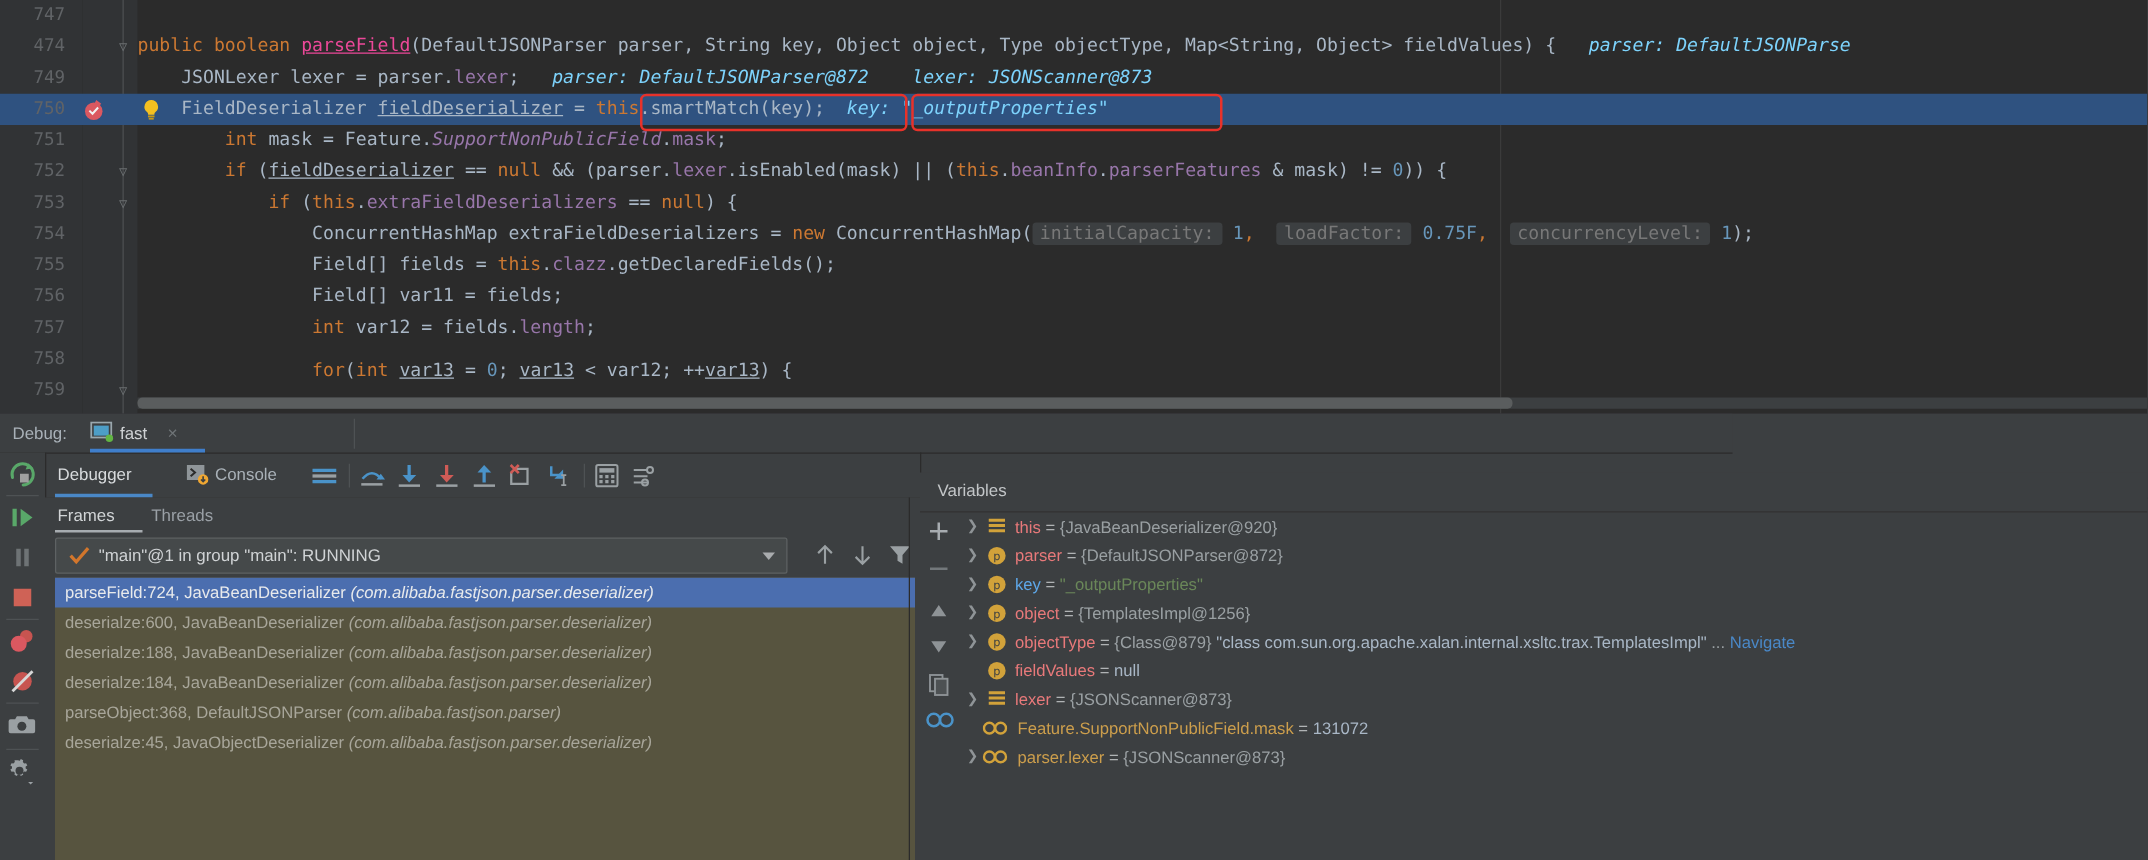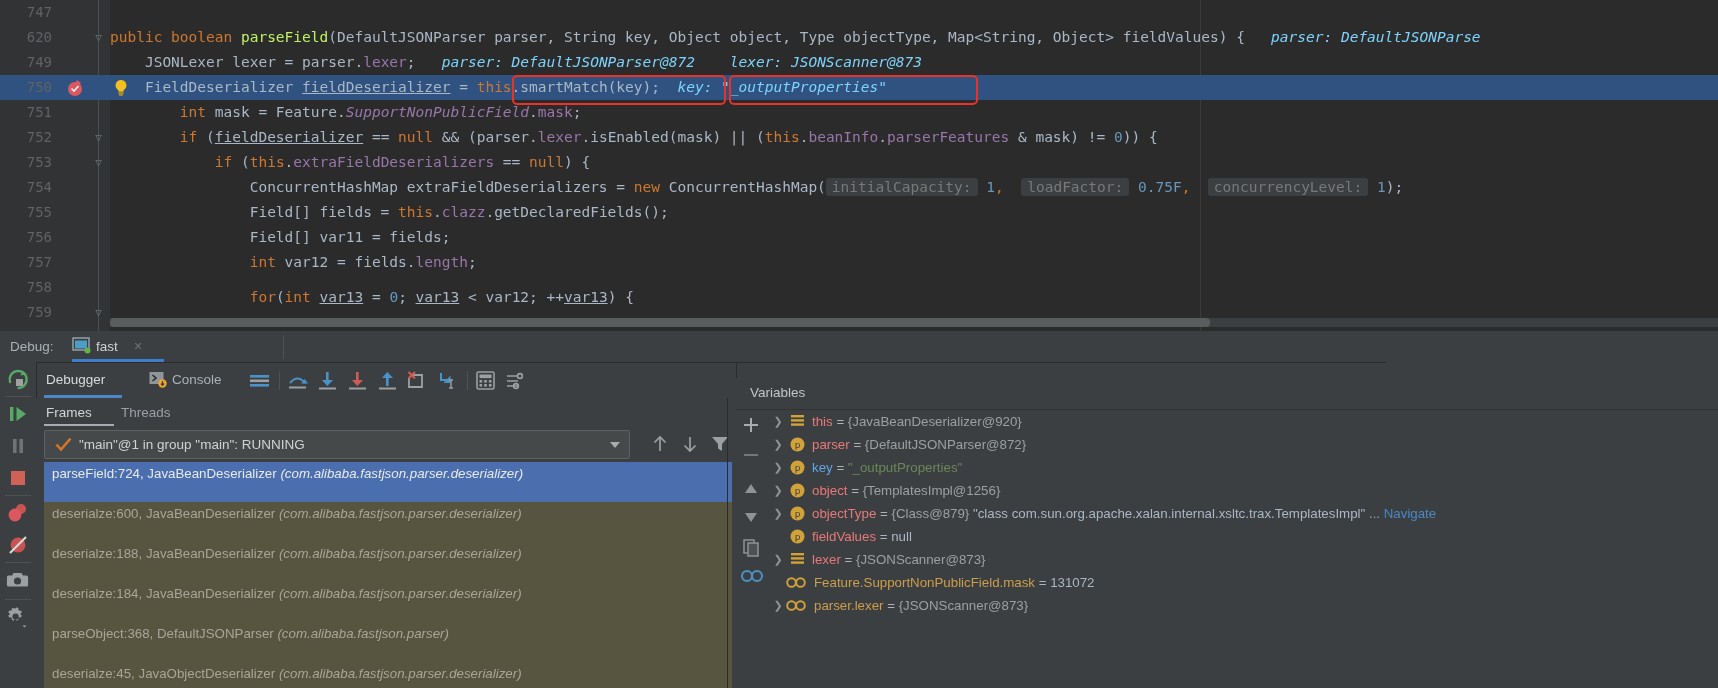--- a/index.html
+++ b/index.html
@@ -19,21 +19,21 @@
   .margin-guide{position:absolute;left:1200px;top:0;width:1px;height:331px;background:#3b3b3b;}
   .lnum{position:absolute;left:0;width:52px;text-align:right;color:#606366;
         font-family:"DejaVu Sans Mono","Liberation Mono",monospace;font-size:14px;
         height:25px;line-height:25px;}
   .row{position:absolute;left:0;right:0;height:25px;}
   .rowhl{background:#2f5280;}
   .codetext{position:absolute;left:110px;height:25px;line-height:25px;white-space:pre;
         font-family:"DejaVu Sans Mono","Liberation Mono",monospace;font-size:14.5px;color:#a9b7c6;}
 
   .kw{color:#cc7832;}
-  .fn{color:#bef264;}
+  .fn{color:#ec4899;text-decoration:underline;}
   .num{color:#6897bb;}
   .fld{color:#9876aa;}
   .def{color:#a9b7c6;}
   .sfld{color:#9876aa;font-style:italic;}
   .hint{color:#7dd3fc;font-style:italic;}
   .hintbox{color:#787878;background:#3c3f41;border-radius:3px;padding:1px 6px;font-style:normal;}
   .ul{text-decoration:underline;text-decoration-color:#a9b7c6;}
 
   .redbox{position:absolute;border:2px solid #e8322a;border-radius:5px;pointer-events:none;}
 
@@ -81,21 +81,21 @@
   .ftab-under{position:absolute;top:26px;height:2px;background:#a7acb0;}
   .threadsel{position:absolute;left:8px;top:32px;width:584px;height:27px;background:#45494a;
              border:1px solid #5e6263;border-radius:2px;}
   .threadsel-txt{position:absolute;left:34px;top:0;height:27px;line-height:27px;font-size:13.5px;color:#d0d3d5;}
   .check{position:absolute;left:10px;top:5px;width:17px;height:17px;}
   .caret{position:absolute;right:9px;top:11px;width:0;height:0;border-left:5px solid transparent;
          border-right:5px solid transparent;border-top:6px solid #a9acae;}
   .fbtn{position:absolute;width:22px;height:22px;top:35px;}
 
   .frameslist{position:absolute;left:8px;top:64px;width:688px;height:226px;background:#57543f;overflow:hidden;}
-  .frame{position:relative;height:40px;line-height:24px;padding-left:8px;font-size:13.3px;color:#a8a69a;white-space:nowrap;}
+  .frame{position:relative;height:24px;line-height:24px;padding-left:8px;font-size:13.3px;color:#a8a69a;white-space:nowrap;}
   .frame.sel{background:#4b6eaf;color:#e8eaec;}
   .frame .pkg{font-style:italic;}
   .framespane-edge{position:absolute;left:727px;top:67px;width:1px;height:290px;background:#2b2b2b;}
 
   
   .varspane{position:absolute;left:736px;top:31px;width:982px;height:326px;background:#3c3f41;margin-top:16px;}
   .vars-title{position:absolute;left:14px;top:0;height:30px;line-height:30px;font-size:13.5px;color:#c3c6c8;}
   .vars-head-sep{position:absolute;left:0;top:31px;width:982px;height:1px;background:#323232;}
   .varbtncol{position:absolute;left:0;top:32px;width:30px;height:294px;}
   .vbtn2{position:absolute;left:3px;width:24px;height:24px;}
@@ -121,21 +121,21 @@
 
   <div class="editor">
     <div class="gutter"></div>
     <div class="gutter-fold"></div>
     <div class="fold-line"></div>
     <div class="margin-guide"></div>
 
     <div class="row rowhl" style="top:75px;"></div>
 
     <div class="lnum" style="top:0px;">747</div>
-    <div class="lnum" style="top:25px;">620</div>
+    <div class="lnum" style="top:25px;">474</div>
     <div class="lnum" style="top:50px;">749</div>
     <div class="lnum" style="top:75px;">750</div>
     <div class="lnum" style="top:100px;">751</div>
     <div class="lnum" style="top:125px;">752</div>
     <div class="lnum" style="top:150px;">753</div>
     <div class="lnum" style="top:175px;">754</div>
     <div class="lnum" style="top:200px;">755</div>
     <div class="lnum" style="top:225px;">756</div>
     <div class="lnum" style="top:250px;">757</div>
     <div class="lnum" style="top:275px;">758</div>

